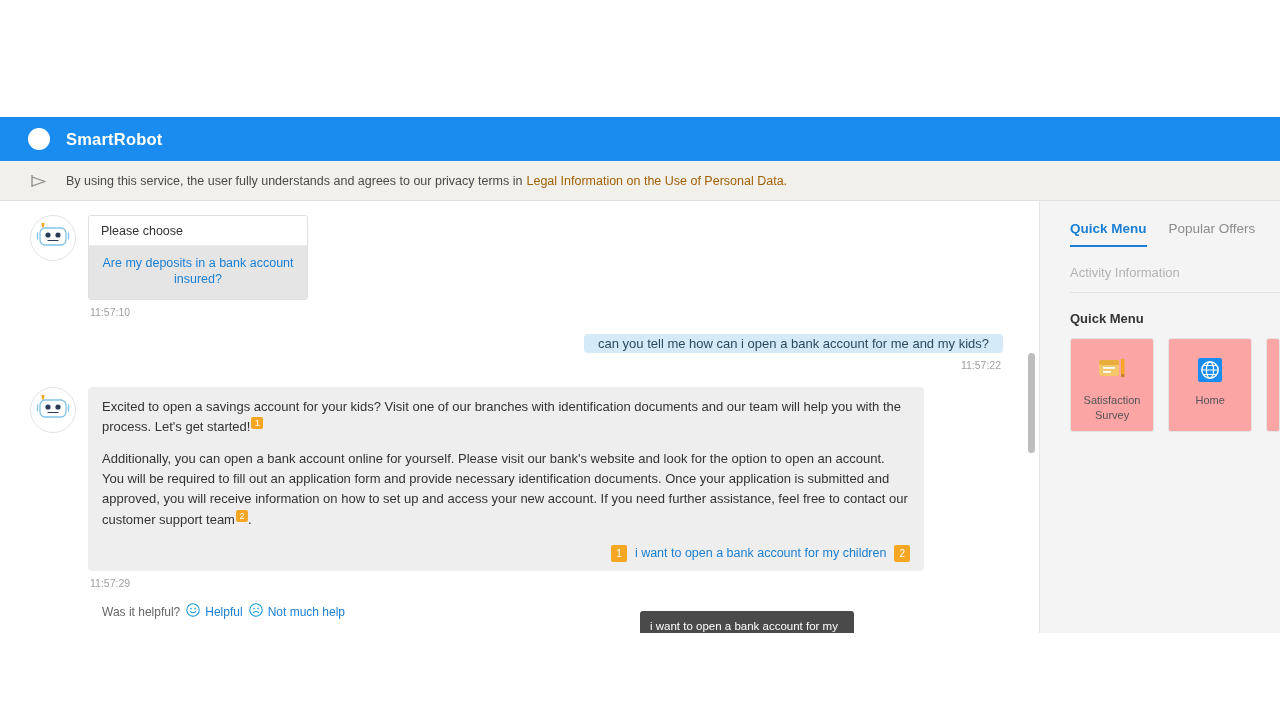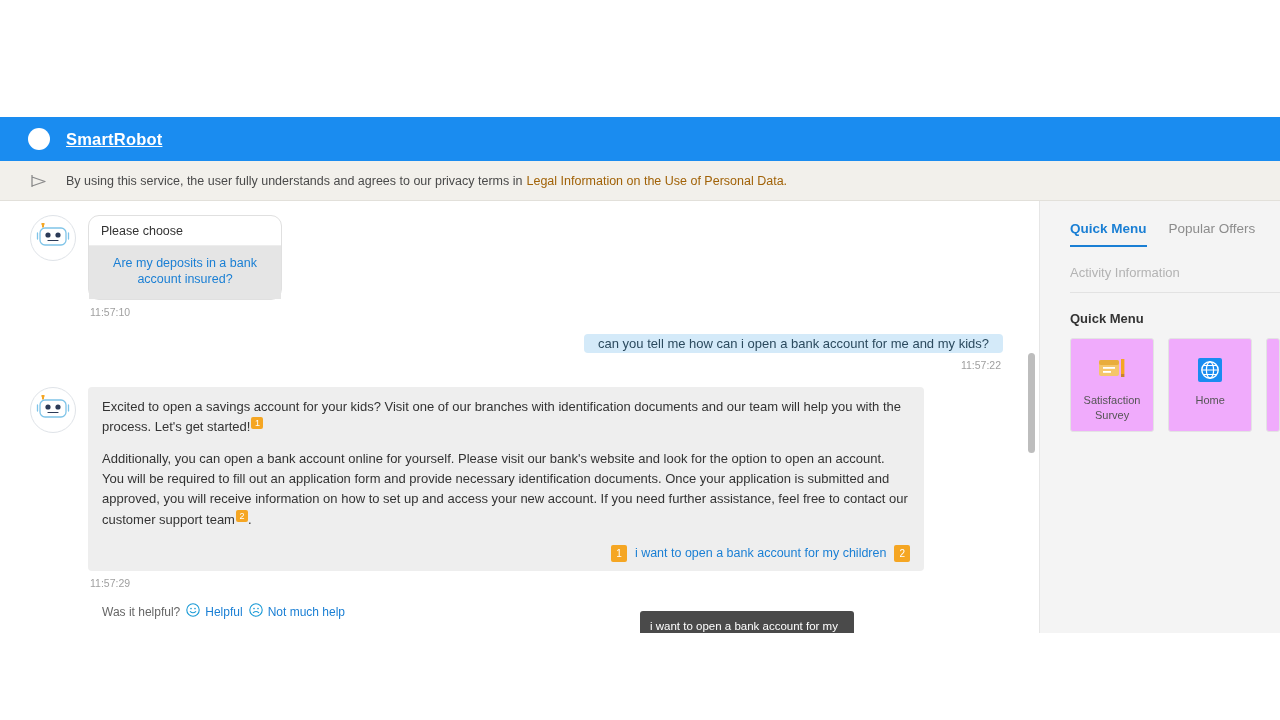--- a/index.html
+++ b/index.html
@@ -20,21 +20,20 @@
   }
 
   
   .titlebar {
     height: 44px;
     background: #1a8cf0;
     display: flex;
     align-items: center;
     padding-left: 28px;
     color: #ffffff;
-    text-decoration: underline;
   }
   .logo-dot {
     width: 22px; height: 22px;
     border-radius: 50%;
     background: #ffffff;
     margin-right: 16px;
     flex: 0 0 auto;
   }
   .app-title {
     font-size: 16.5px;
@@ -108,22 +107,22 @@
     background: #eeeeee;
     border-radius: 4px;
     padding: 10px 14px 8px 14px;
     font-size: 13px;
     color: #333333;
     line-height: 1.55;
   }
   .bubble-choose {
     background: #ffffff;
     border: 1px solid #e0e0e0;
-    border-radius: 11px;
-    width: 194px;
+    border-radius: 3px;
+    width: 220px;
     font-size: 12.5px;
     color: #333;
   }
   .choose-head {
     padding: 8px 12px 7px 12px;
     border-bottom: 1px solid #ededed;
     color: #333;
     font-size: 12.5px;
   }
   .choose-opt {
@@ -248,21 +247,21 @@
     font-weight: bold;
     color: #333;
   }
   .tiles {
     display: flex;
     gap: 14px;
     margin-left: 30px;
   }
   .tile {
     width: 88px;
-    background: #f0abfc;
+    background: #fca5a5;
     border: 1px solid #e3e3e3;
     border-radius: 3px;
     padding: 14px 4px 8px 4px;
     text-align: center;
     cursor: pointer;
   }
   .tile-icon { height: 34px; display: flex; align-items: center; justify-content: center; }
   .tile-label {
     font-size: 11px;
     color: #555;

